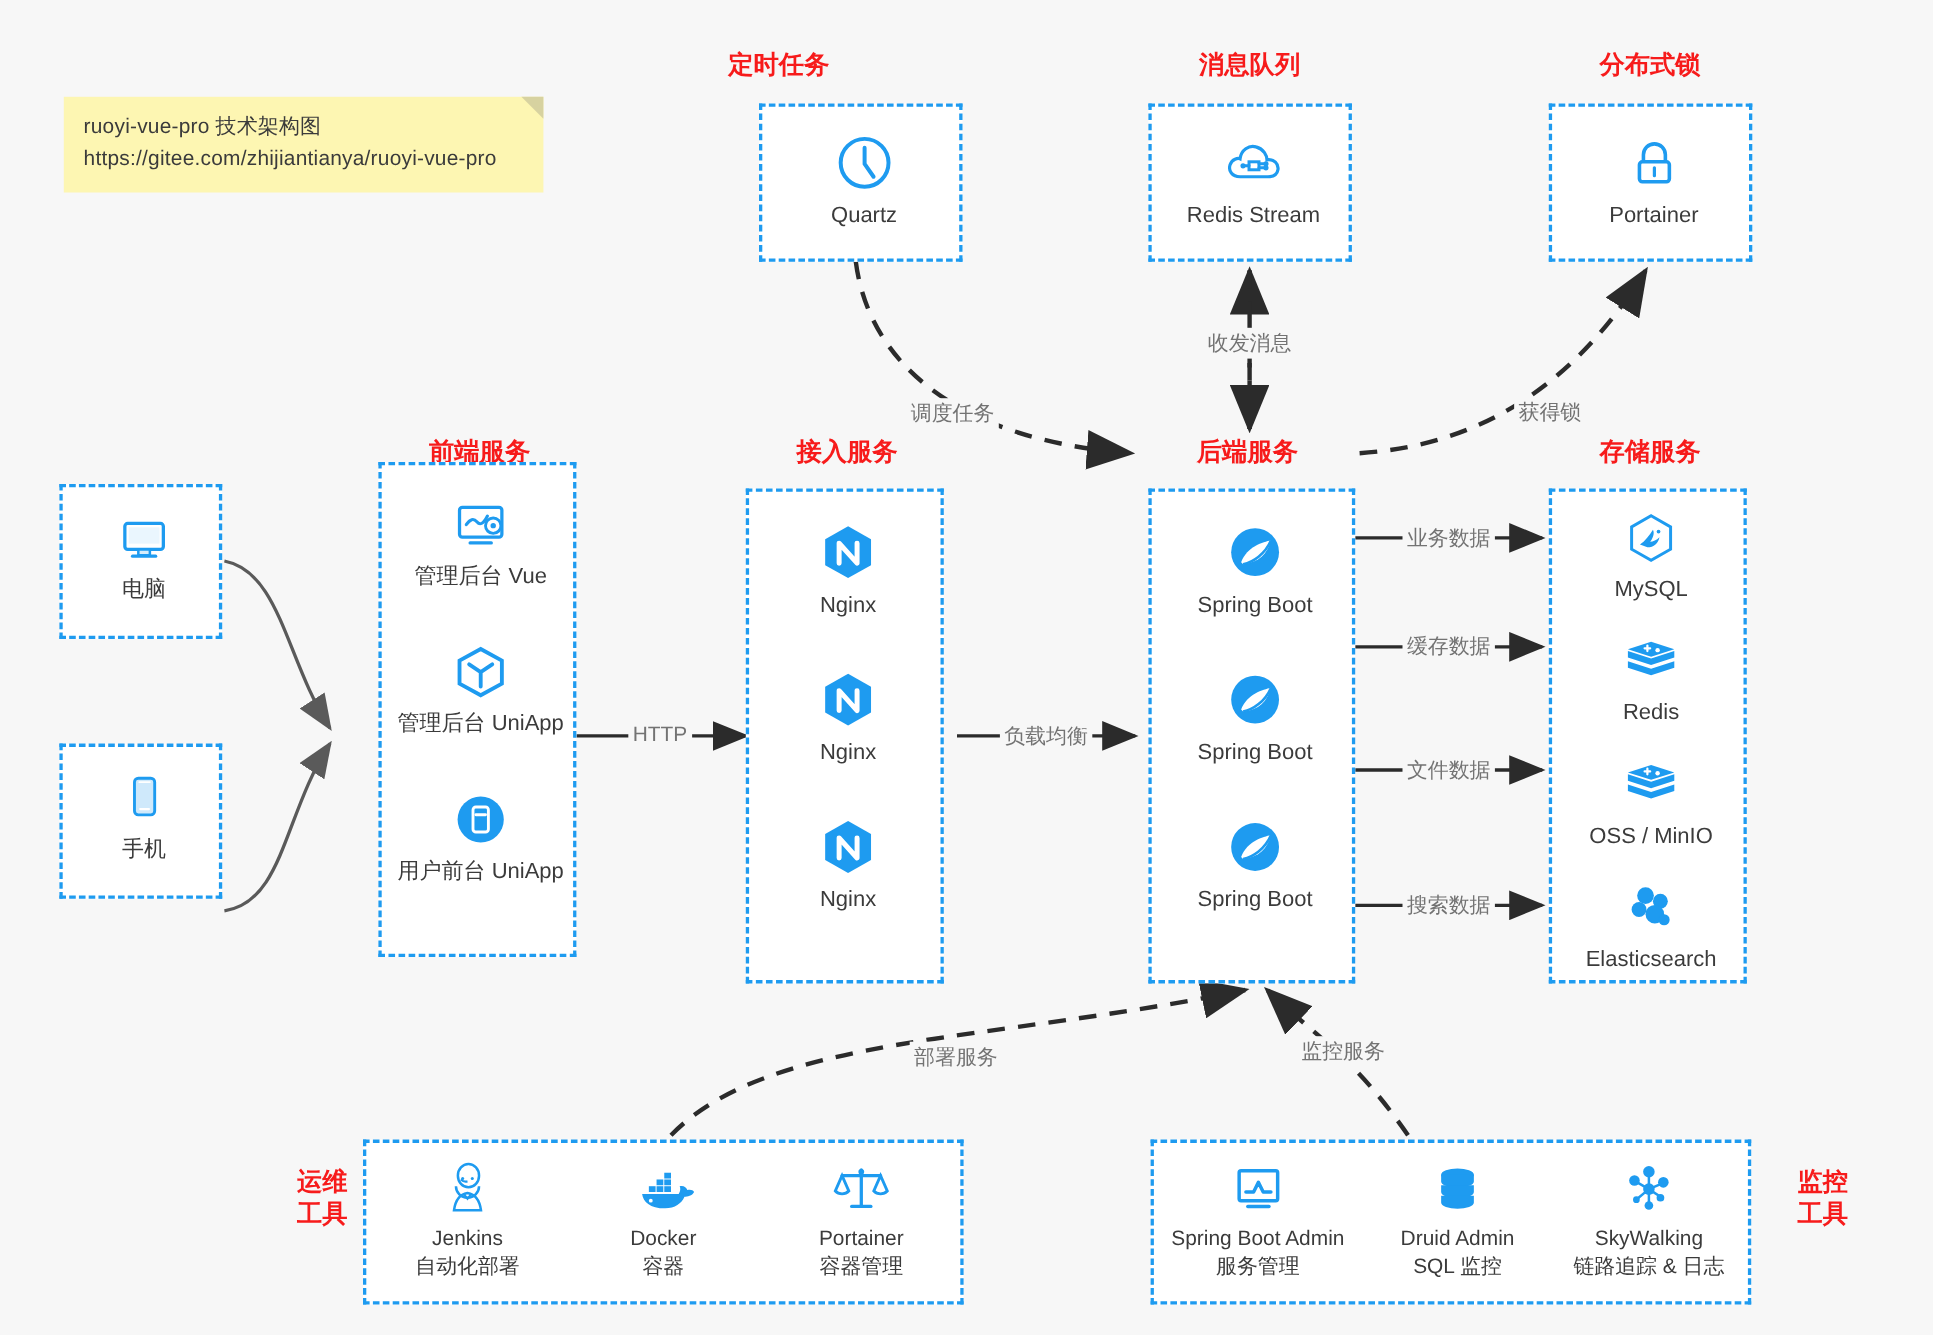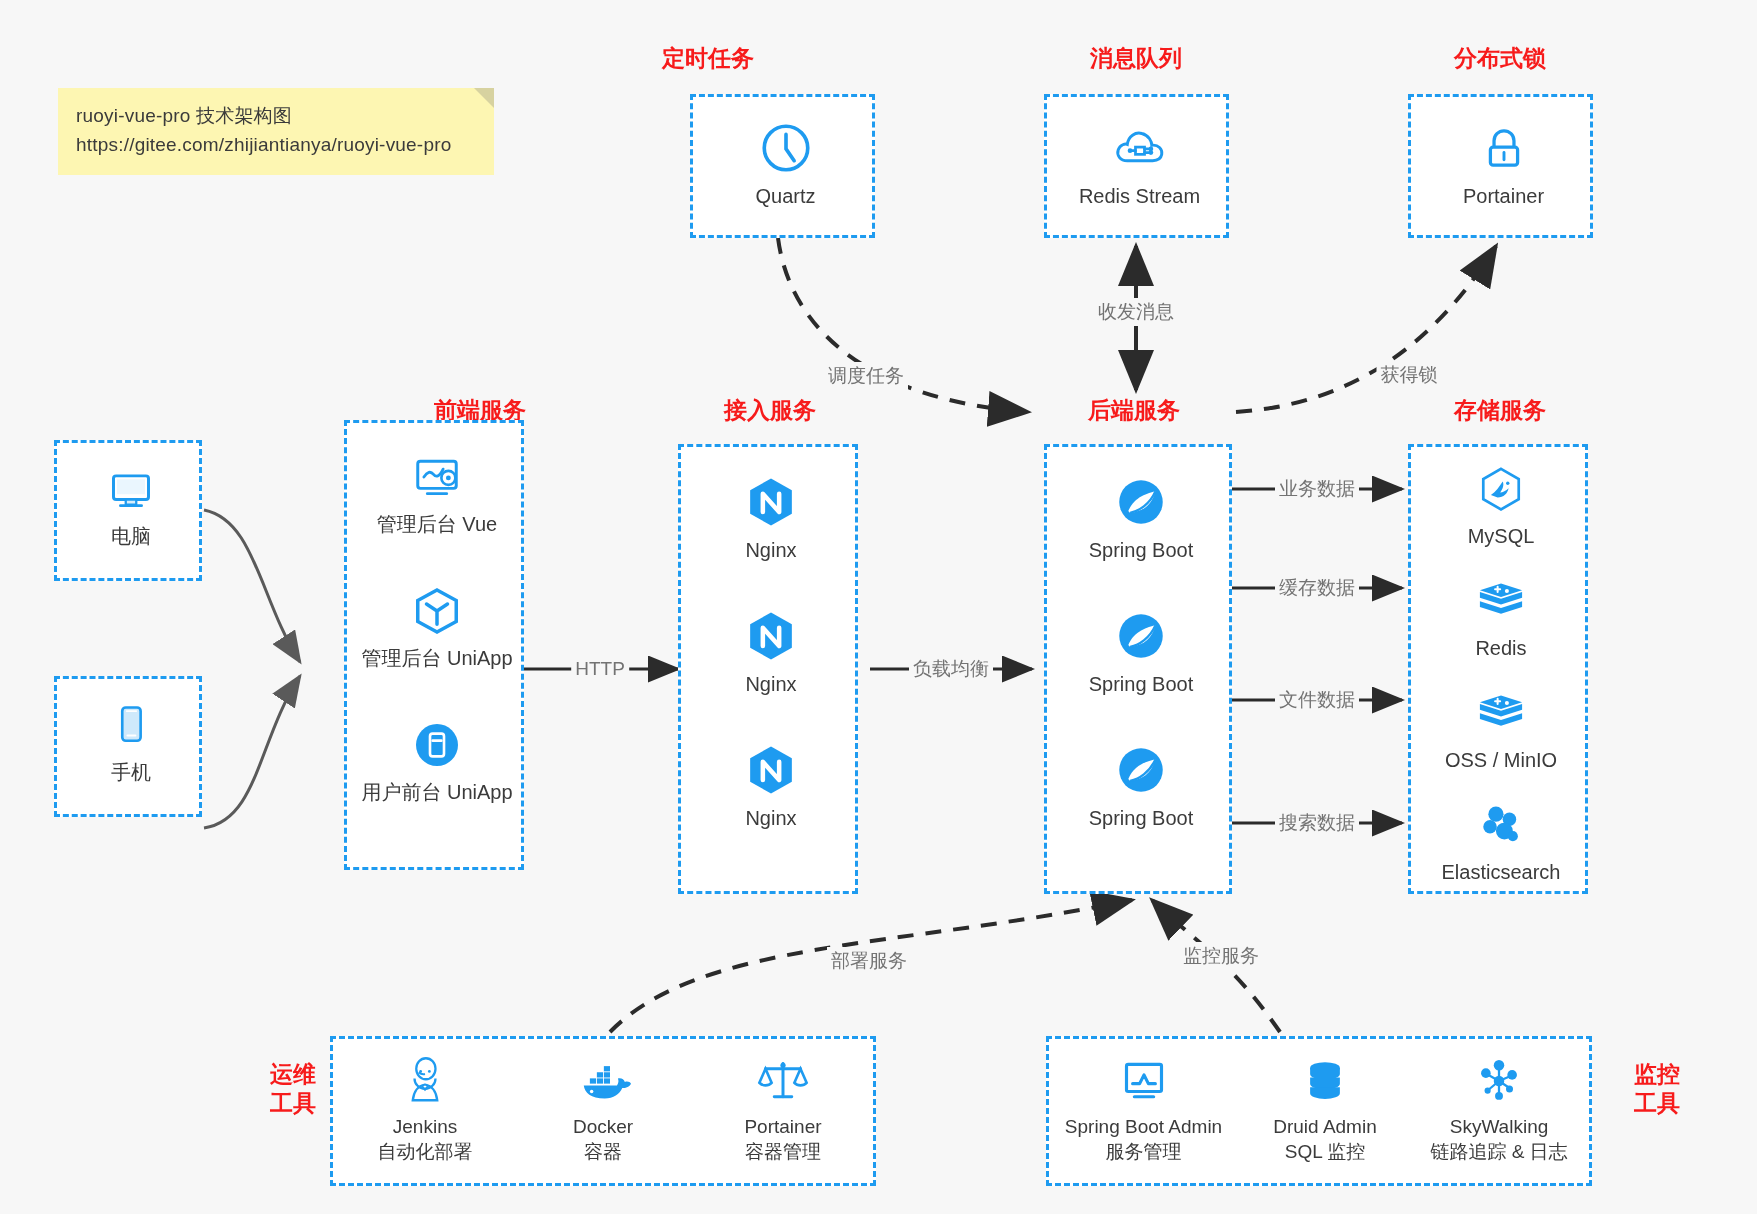--- a/index.html
+++ b/index.html
@@ -198,21 +198,21 @@
       <svg class="ic" width="56" height="56" viewBox="0 0 64 64">
         <rect x="12" y="17" width="40" height="27" rx="3" fill="none" stroke="#1e9bf0" stroke-width="3.4"></rect>
         <rect x="16" y="21" width="32" height="17" fill="#eaf6fe"></rect>
         <path d="M26 44 h12 v6 h-12 z" fill="#d6edfb" stroke="#1e9bf0" stroke-width="2.6"></path>
         <path d="M20 51 h24" stroke="#1e9bf0" stroke-width="3.4" stroke-linecap="round"></path>
       </svg>
       <div class="cap">电脑</div>
     </div>
   </div>
 
-  <div class="grouptitle" style="left:346px; top:396px; width:180px;text-align:right;">前端服务</div>
+  <div class="grouptitle" style="left:346px; top:396px; width:180px;">前端服务</div>
   <div class="group" style="left:344px; top:420px; width:180px; height:450px;">
     <div class="node" style="left:0; top:26px; width:180px;">
       <svg class="ic" width="56" height="56" viewBox="0 0 64 64">
         <rect x="10" y="14" width="44" height="31" rx="3" fill="none" stroke="#1e9bf0" stroke-width="3.4"></rect>
         <path d="M17 32 q6 -9 11 -3 q5 6 11 -6" fill="none" stroke="#1e9bf0" stroke-width="3.2" stroke-linecap="round"></path>
         <circle cx="45" cy="33" r="8" fill="#ffffff" stroke="#1e9bf0" stroke-width="3"></circle>
         <circle cx="45" cy="33" r="2.8" fill="#1e9bf0"></circle>
         <path d="M21 51 h22" stroke="#1e9bf0" stroke-width="3.4" stroke-linecap="round"></path>
       </svg>
       <div class="cap">管理后台 Vue</div>

